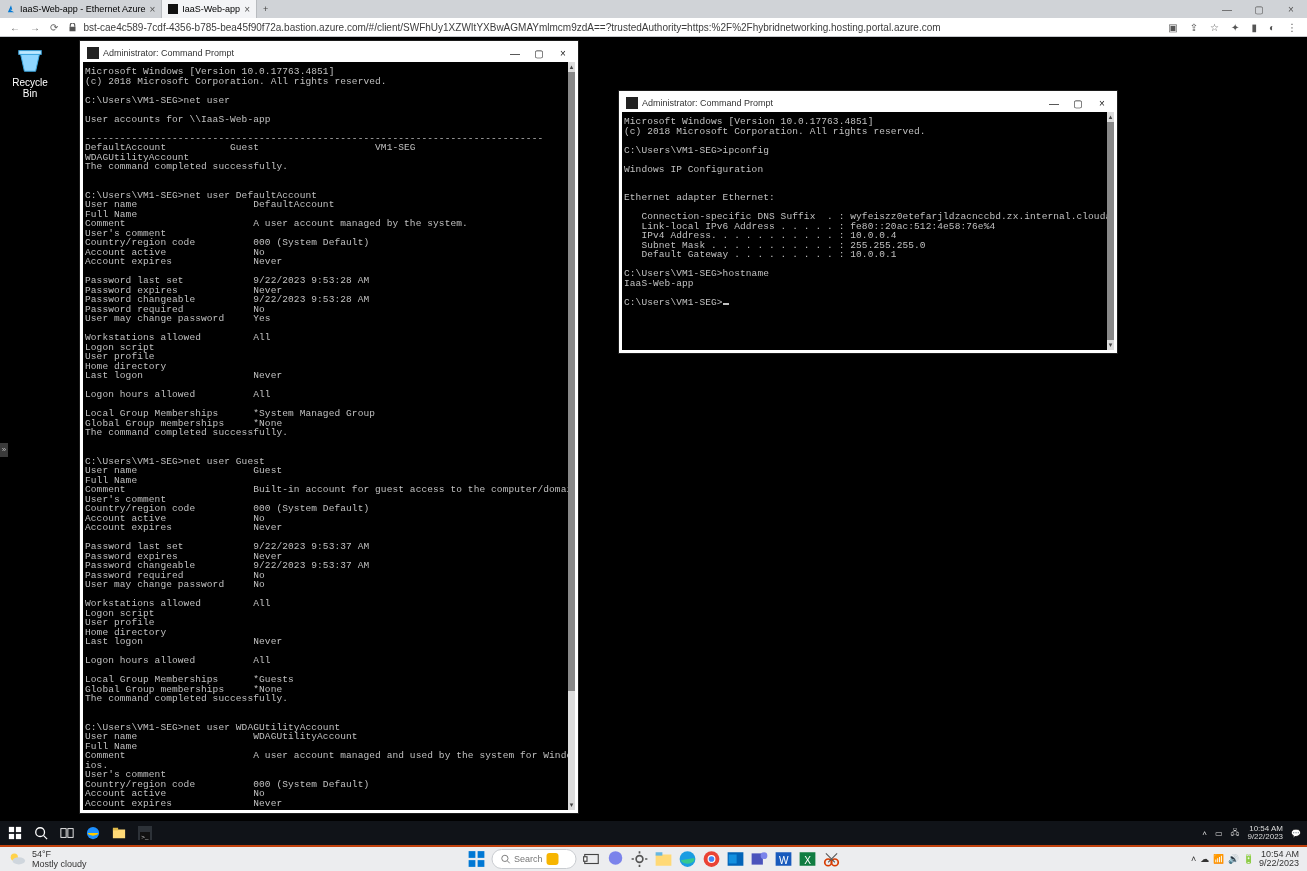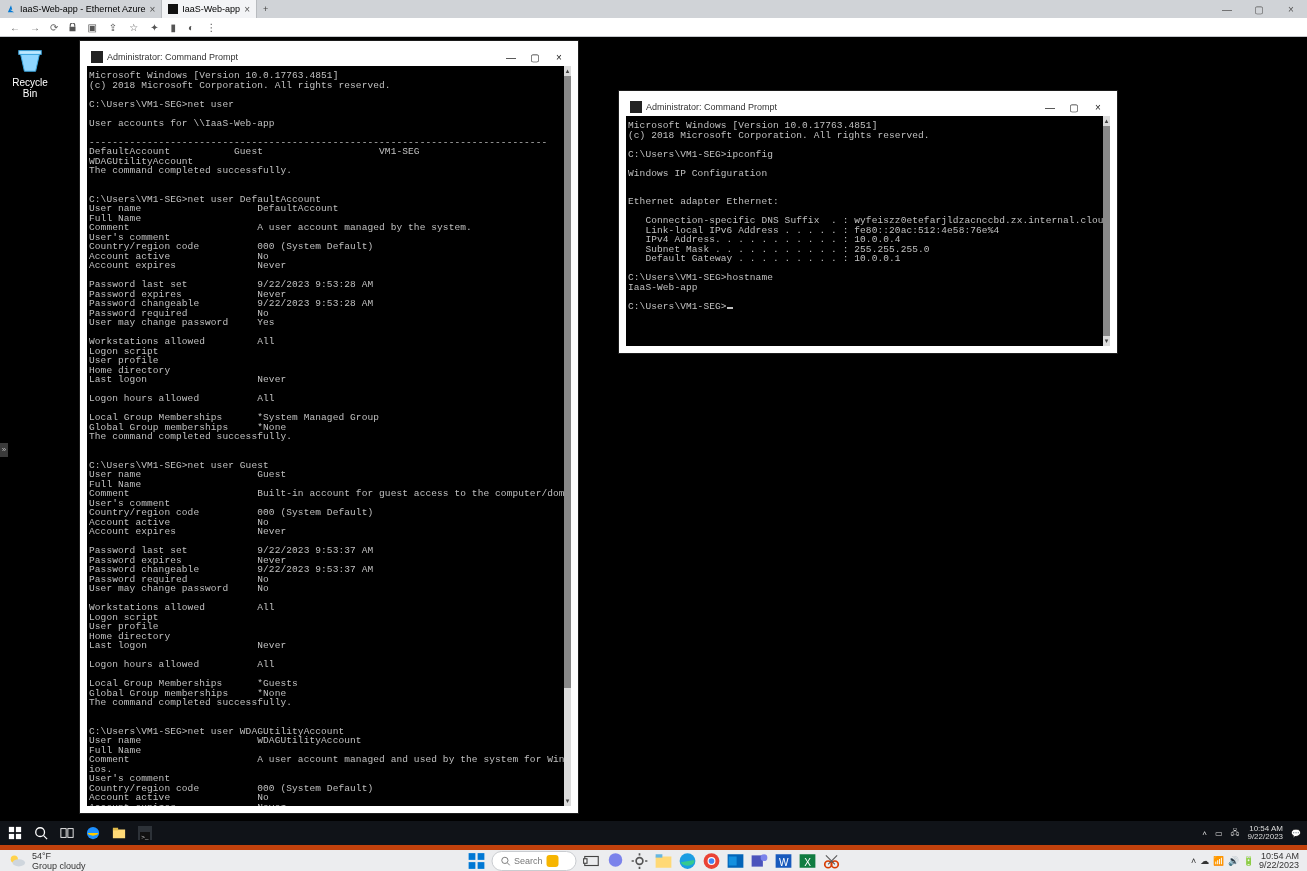--- a/index.html
+++ b/index.html
@@ -22,21 +22,21 @@
   .addr-icons { display:flex; gap:12px; padding:0 10px; color:#555;}
   .lock{width:9px;height:9px;display:inline-block;}
 
   
   .desktop { position:absolute; top:37px; left:0; right:0; height:808px; background:#000; }
   .desk-icon { position:absolute; top:8px; left:6px; width:48px; text-align:center; font-size:10px; color:#fff; }
   .desk-icon .bin{ width:30px;height:30px; margin:0 auto 2px; display:block;}
   .expander { position:absolute; left:0; top:406px; width:8px; height:14px; background:#3a3a3a; color:#bbb; font-size:8px; line-height:14px; text-align:center;}
 
   
-  .console { position:absolute; background:#0f766e; border:7px solid #ffffff; box-shadow:0 0 0 1px #1c1c1c; }
+  .console { position:absolute; background:#0f766e; border:3px solid #ffffff; box-shadow:0 0 0 1px #1c1c1c; }
   .c1 { left:80px; top:4px; width:498px; height:772px; }
   .c2 { left:619px; top:54px; width:498px; height:262px; }
   .title-bar { height:18px; background:#fff; display:flex; align-items:center; font-size:9px; color:#333; }
   .title-bar .icon{width:12px;height:12px;margin:0 4px;display:inline-block;background:#222;}
   .title-bar .txt{flex:1;}
   .wbtns{display:flex;}
   .wbtn{width:24px;text-align:center;font-size:10px;color:#222;}
   .wbtn.close{color:#222;}
   .term { position:absolute; top:18px; left:0; right:7px; bottom:0; padding:5px 2px; background:#000; color:#c0c0c0; font-family:Consolas,"Courier New",monospace; font-size:9.5px; line-height:1.0; white-space:pre; overflow:hidden; letter-spacing:0.1px;}
   .term.small{ font-size:9.5px;}
@@ -48,21 +48,21 @@
   .sbar .btn.bot{position:absolute;bottom:0;left:0;right:0;}
 
   
   .rtaskbar{position:absolute;left:0;right:0;bottom:0;height:24px;background:#101318;display:flex;align-items:center;}
   .rtaskbar .l{display:flex;align-items:center;gap:12px;padding-left:8px;}
   .rtaskbar .c{margin-left:auto;display:flex;align-items:center;gap:8px;padding-right:6px;font-size:8px;color:#ddd;}
   .rt-icon{width:14px;height:14px;display:inline-block;}
   .rt-time{line-height:1.0;text-align:right;}
 
   
-  .host-bar{position:absolute;left:0;right:0;bottom:0;height:26px;background:#ecedef;display:flex;align-items:center;border-top:5px solid #c2410c;}
+  .host-bar{position:absolute;left:0;right:0;bottom:0;height:26px;background:#ecedef;display:flex;align-items:center;border-top:2px solid #c2410c;}
   .weather{display:flex;align-items:center;gap:6px;font-size:9px;color:#333;padding-left:8px;}
   .weather .wic{width:18px;height:18px;display:inline-block;}
   .host-center{position:absolute;left:50%;transform:translateX(-50%);display:flex;align-items:center;gap:6px;}
   .search{display:flex;align-items:center;gap:4px;background:#fff;border:1px solid #c9ccd0;border-radius:12px;height:20px;padding:0 8px;font-size:9px;color:#777;width:85px;}
   .sbadge{width:12px;height:12px;background:#f7b500;border-radius:3px;}
   .hic{width:18px;height:18px;display:inline-flex;align-items:center;justify-content:center;}
   .host-right{margin-left:auto;display:flex;align-items:center;gap:4px;font-size:9px;color:#333;padding-right:8px;}
   .host-right .time{line-height:1.0;text-align:right;}
 </style>
 </head>
@@ -100,20 +100,21 @@
       <span>←</span>
       <span>→</span>
       <span>⟳</span>
     </div>
     <span class="lock">
       <svg viewBox="0 0 12 12">
           <rect x="2" y="5" width="8" height="6" fill="#555"></rect>
           <path d="M3 5 V3 a3 3 0 0 1 6 0 V5" fill="none" stroke="#555" stroke-width="1.5"></path>
         </svg>
     </span>
+    <div class="addr-url">bst-cae4c589-7cdf-4356-b785-bea45f90f72a.bastion.azure.com/#/client/SWFhUy1XZWItYXBwAGMAYmlmcm9zdA==?trustedAuthority=https:%2F%2Fhybridnetworking.hosting.portal.azure.com</div>
     <div class="addr-icons">
       <span>▣</span>
       <span>⇪</span>
       <span>☆</span>
       <span>✦</span>
       <span>▮</span>
       <span>◐</span>
       <span>⋮</span>
     </div>
   </div>
@@ -326,21 +327,21 @@
 </div>
 
 <div class="host-bar">
   <div class="weather">
     <span class="wic"><svg viewBox="0 0 20 20">
           <circle cx="7" cy="8" r="4" fill="#ffd24a"></circle>
           <ellipse cx="12" cy="12" rx="7" ry="4" fill="#cfd6dd"></ellipse>
         </svg></span>
     <div>
       <div>54°F</div>
-      <div>Group cloudy</div>
+      <div>Mostly cloudy</div>
     </div>
   </div>
   <div class="host-center">
     <span class="hic">
         <svg viewBox="0 0 16 16">
           <rect x="1" y="1" width="6" height="6" fill="#0078d4"></rect>
           <rect x="9" y="1" width="6" height="6" fill="#0078d4"></rect>
           <rect x="1" y="9" width="6" height="6" fill="#0078d4"></rect>
           <rect x="9" y="9" width="6" height="6" fill="#0078d4"></rect>
         </svg>

